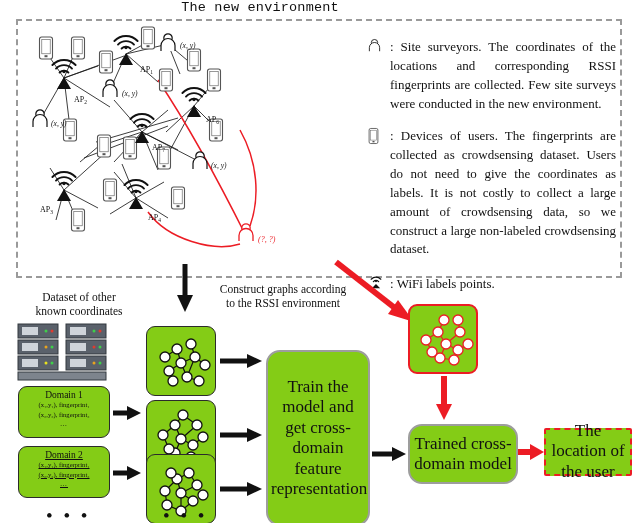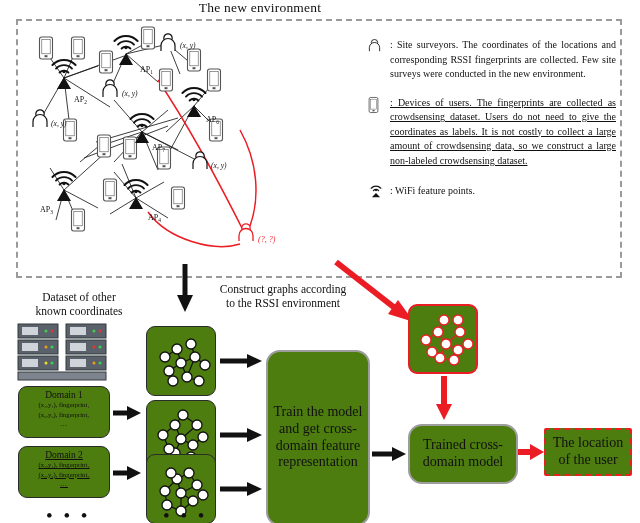--- a/index.html
+++ b/index.html
@@ -5,58 +5,58 @@
   html,body{margin:0;padding:0;background:#ffffff;}
   body{
     width:640px;height:523px;position:relative;overflow:hidden;
     font-family:"Liberation Serif", serif;color:#111;
   }
   .abs{position:absolute;}
 
   
   #fig-title{
     left:0;top:0;width:520px;text-align:center;
-    font-size:13.5px;letter-spacing:.2px;
+    font-size:13.5px;letter-spacing:.2px;font-family:Liberation Mono, monospace;
   }
 
   
   #env-frame{
     left:16px;top:19px;width:606px;height:259px;
     border:2.5px dashed #9a9a9a;border-radius:1px;box-sizing:border-box;
   }
 
   
   #env-map{left:18px;top:22px;}
 
   
   #legend{left:368px;top:38px;width:248px;}
   .legend-row{position:relative;margin-bottom:9px;}
   .legend-ico{position:absolute;left:0;top:0;width:22px;text-align:center;}
   .legend-txt{
-    display:block;margin-left:22px;font-size:10px;line-height:1.45;
+    display:block;margin-left:22px;font-size:13px;line-height:1.45;
     text-align:justify;text-justify:inter-word;
   }
   .legend-txt.red{color:#e8302a;}
 
   
   #lower{left:0;top:278px;width:624px;height:245px;}
 
   .cap{position:absolute;text-align:center;font-size:11.5px;line-height:1.22;}
 
   .rbox{
     position:absolute;box-sizing:border-box;
-    border:1.6px solid #2b2b2b;border-radius:9px;background:#4d7c0f;
+    border:1.6px solid #2b2b2b;border-radius:9px;background:#84cc16;
   }
   .rbox.graybx{border:2px solid #9d9d9d;border-radius:14px;}
   .rbox.redbx{border:2px solid #ec1c24;border-radius:9px;}
   .rbox.reddash{border:2.4px dashed #ec1c24;border-radius:2px;}
 
   .boxtext{
     position:absolute;left:0;right:0;top:50%;transform:translateY(-50%);
-    text-align:center;font-size:14px;line-height:1.2;padding:0 3px;
+    text-align:center;font-size:17px;line-height:1.2;padding:0 3px;
   }
   .dom-title{font-size:9.5px;text-align:center;display:block;margin-top:3px;}
   .dom-line{font-size:6.6px;text-align:center;display:block;line-height:1.5;}
   .dom-dots{font-size:7px;text-align:center;display:block;letter-spacing:1px;}
 
   .ell{position:absolute;font-size:19px;letter-spacing:3px;color:#111;line-height:1;}
 
   svg{display:block;overflow:visible;}
 </style>
 </head>
@@ -188,41 +188,41 @@
   <div class="legend-row">
     <span class="legend-ico">
       <svg width="13" height="14" viewBox="-8 -12 16 18">
         <circle cx="0" cy="-6" r="4.1" fill="#fff" stroke="#111" stroke-width="1.1"></circle>
         <path d="M-6.6,5 L-6.6,0.4 A6.6,6.6 0 0 1 6.6,0.4 L6.6,5" fill="#fff" stroke="#111" stroke-width="1.1"></path>
       </svg>
     </span>
     <span class="legend-txt">: Site surveyors. The coordinates of the locations and corresponding RSSI fingerprints are collected. Few site surveys were conducted in the new environment.</span>
   </div>
 
-  <div class="legend-row" style="margin-top:14px;margin-bottom:13px;text-decoration:underline;">
+  <div class="legend-row" style="margin-top:14px;margin-bottom:13px;">
     <span class="legend-ico">
       <svg width="11" height="18" viewBox="-7 -11 14 22">
         <rect x="-5.6" y="-9.6" width="11.2" height="19.2" rx="2" ry="2" fill="#fff" stroke="#555" stroke-width="1.1"></rect>
         <rect x="-3.6" y="-7.4" width="7.2" height="12.6" fill="none" stroke="#555" stroke-width="0.6"></rect>
         <rect x="-1.3" y="6.3" width="2.6" height="1.8" fill="#555"></rect>
       </svg>
     </span>
     <span class="legend-txt">: Devices of users. The  fingerprints are collected as crowdsensing dataset. Users do not need to give the coordinates as labels. It is not costly to collect a large amount of crowdsensing data, so we construct a large non-labeled crowdsensing dataset.</span>
   </div>
 
   <div class="legend-row" style="margin-top:16px;margin-bottom:22px;">
     <span class="legend-ico">
       <svg width="16" height="14" viewBox="-9 -12 18 17">
         <polygon points="0,-1 -5,4 5,4" fill="#111"></polygon>
         <path d="M-3.2,-4 A4.6,4.6 0 0 1 3.2,-4" fill="none" stroke="#111" stroke-width="1.5" stroke-linecap="round"></path>
         <path d="M-5.8,-6.9 A8,8 0 0 1 5.8,-6.9" fill="none" stroke="#111" stroke-width="1.5" stroke-linecap="round"></path>
         <circle cx="0" cy="-4.6" r="1.3" fill="#111"></circle>
       </svg>
     </span>
-    <span class="legend-txt">: WiFi feature points.</span>
+    <span class="legend-txt">: WiFi labels points.</span>
   </div>
 
 </div>
 
 <div class="abs" id="lower">
 
   <svg class="abs" style="left:172px;top:-14px;" width="26" height="52">
     <line x1="13" y1="0" x2="13" y2="34" stroke="#111" stroke-width="5"></line>
     <polygon points="13,48 5,31 21,31" fill="#111"></polygon>
   </svg>

